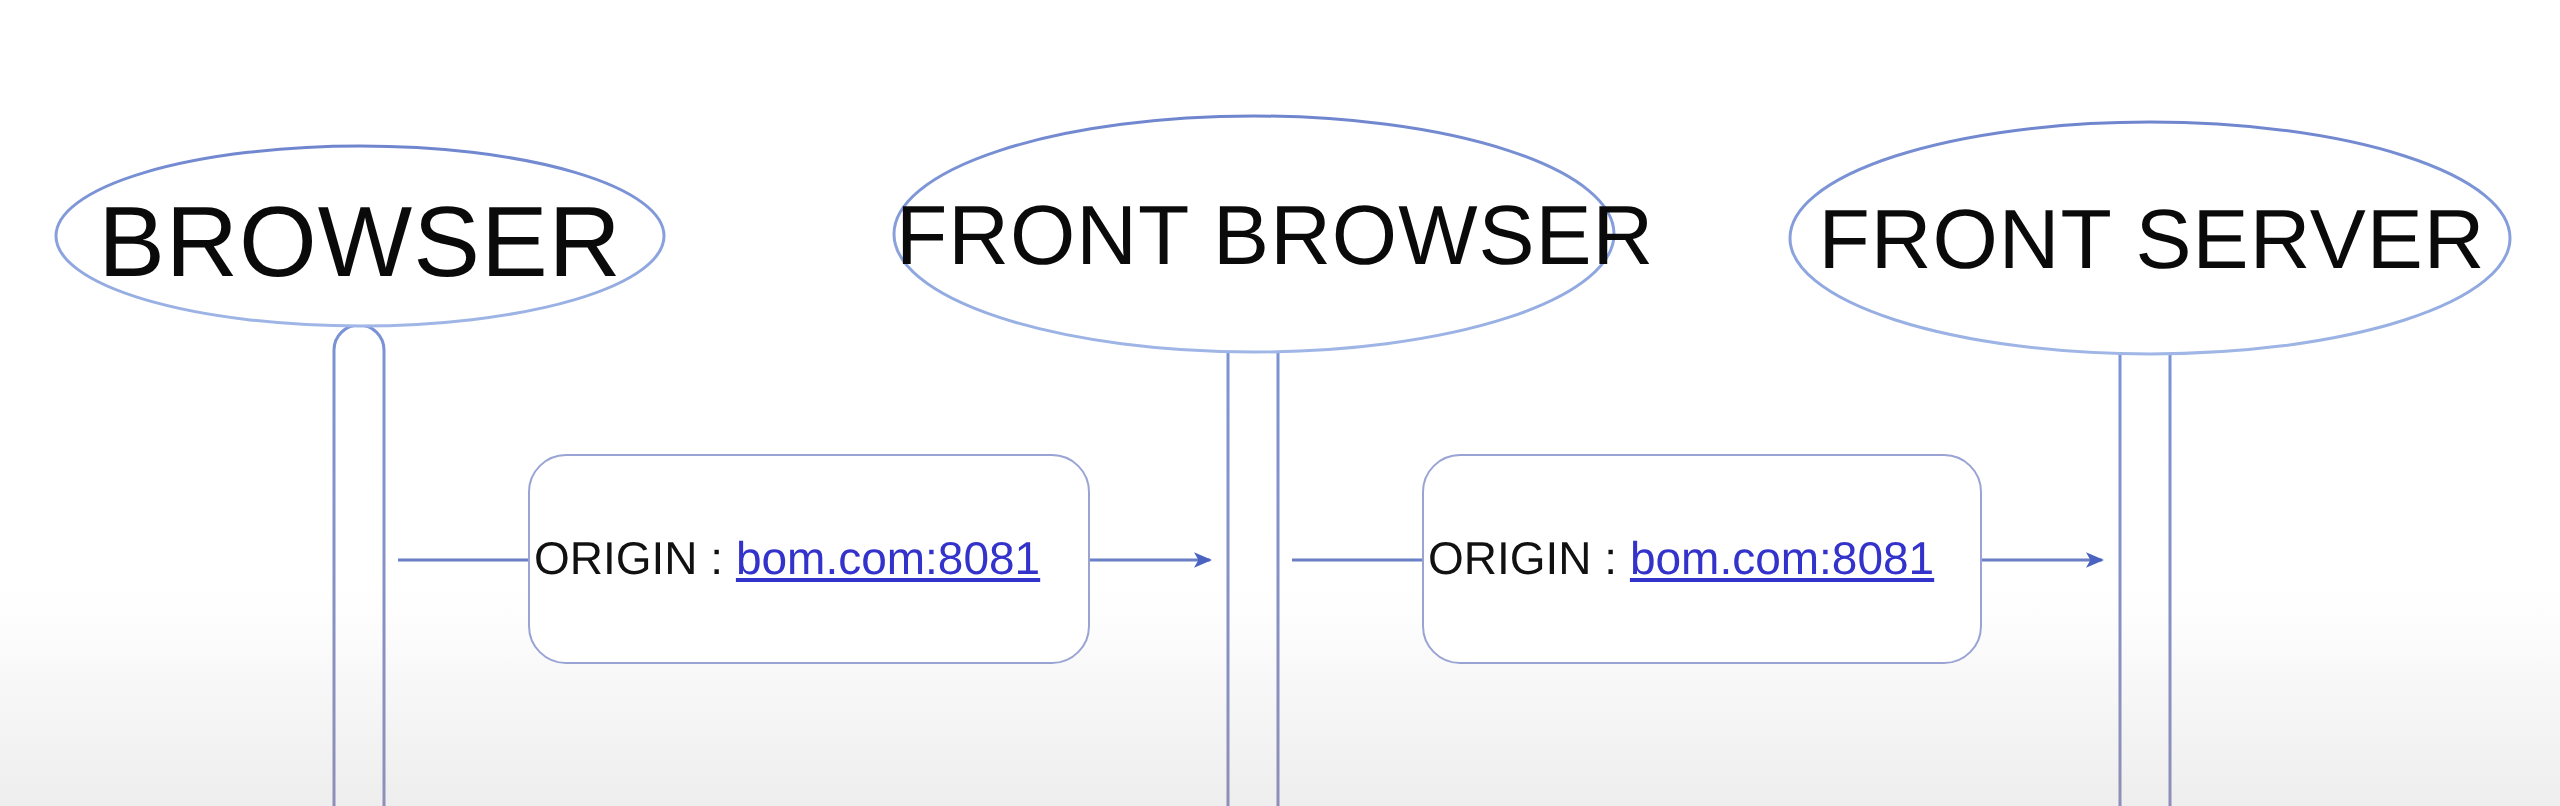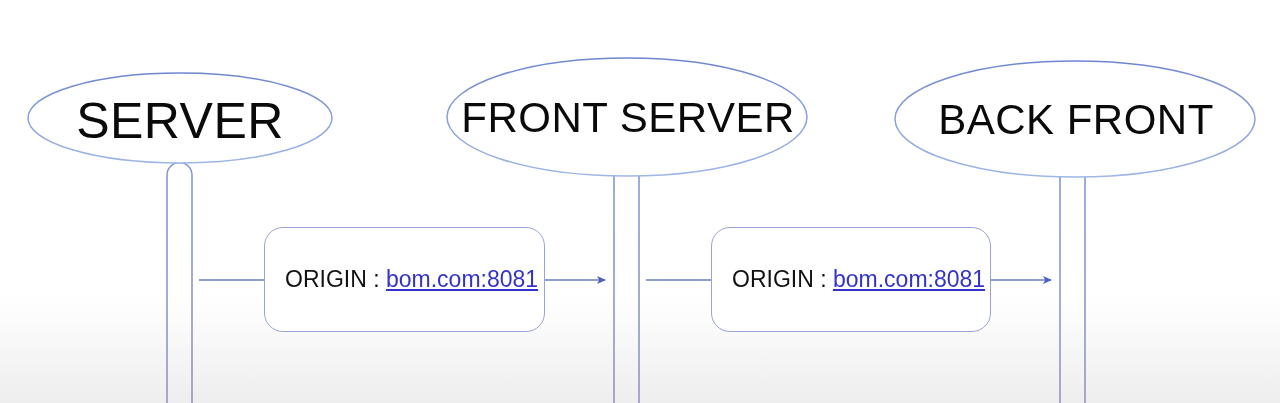--- a/index.html
+++ b/index.html
@@ -61,21 +61,21 @@
   
   .msg-box {
     position: absolute;
     box-sizing: border-box;
     border: 1.4px solid #9aa4d4;
     border-radius: 19px;
     background: #ffffff;
     display: flex;
     flex-direction: column;
     justify-content: center;
-    padding: 0 0 0 20px;
+    padding: 0 0 0 2px;
   }
   #msg-box-1 { left: 264px; top: 227px; width: 281px; height: 105px; }
   #msg-box-2 { left: 711px; top: 227px; width: 280px; height: 105px; }
 
   .msg-row {
     display: block;
     font-size: 23px;
     line-height: 31px;
     color: #111111;
     white-space: nowrap;
@@ -129,25 +129,25 @@
     <g>
       <line x1="199" y1="280" x2="264" y2="280" stroke="#6b7fc4" stroke-width="1.6"></line>
       <line x1="545" y1="280" x2="605" y2="280" stroke="#6b7fc4" stroke-width="1.6" marker-end="url(#arrowhead)"></line>
     </g>
     <g>
       <line x1="646" y1="280" x2="711" y2="280" stroke="#6b7fc4" stroke-width="1.6"></line>
       <line x1="991" y1="280" x2="1051" y2="280" stroke="#6b7fc4" stroke-width="1.6" marker-end="url(#arrowhead)"></line>
     </g>
   </svg>
 
-  <div class="node-label" id="label-browser">SERVER</div>
+  <div class="node-label" id="label-browser">BROWSER</div>
 
-  <div class="node-label" id="label-front">FRONT SERVER</div>
+  <div class="node-label" id="label-front">FRONT BROWSER</div>
 
-  <div class="node-label" id="label-back">BACK FRONT</div>
+  <div class="node-label" id="label-back">FRONT SERVER</div>
 
   <div class="msg-box" id="msg-box-1">
     <div class="msg-row">
       <span class="msg-key">ORIGIN</span><span class="msg-sep"> : </span><span class="msg-val link">bom.com:8081</span>
     </div>
   </div>
 
   <div class="msg-box" id="msg-box-2">
     <div class="msg-row">
       <span class="msg-key">ORIGIN</span><span class="msg-sep"> : </span><span class="msg-val link">bom.com:8081</span>

